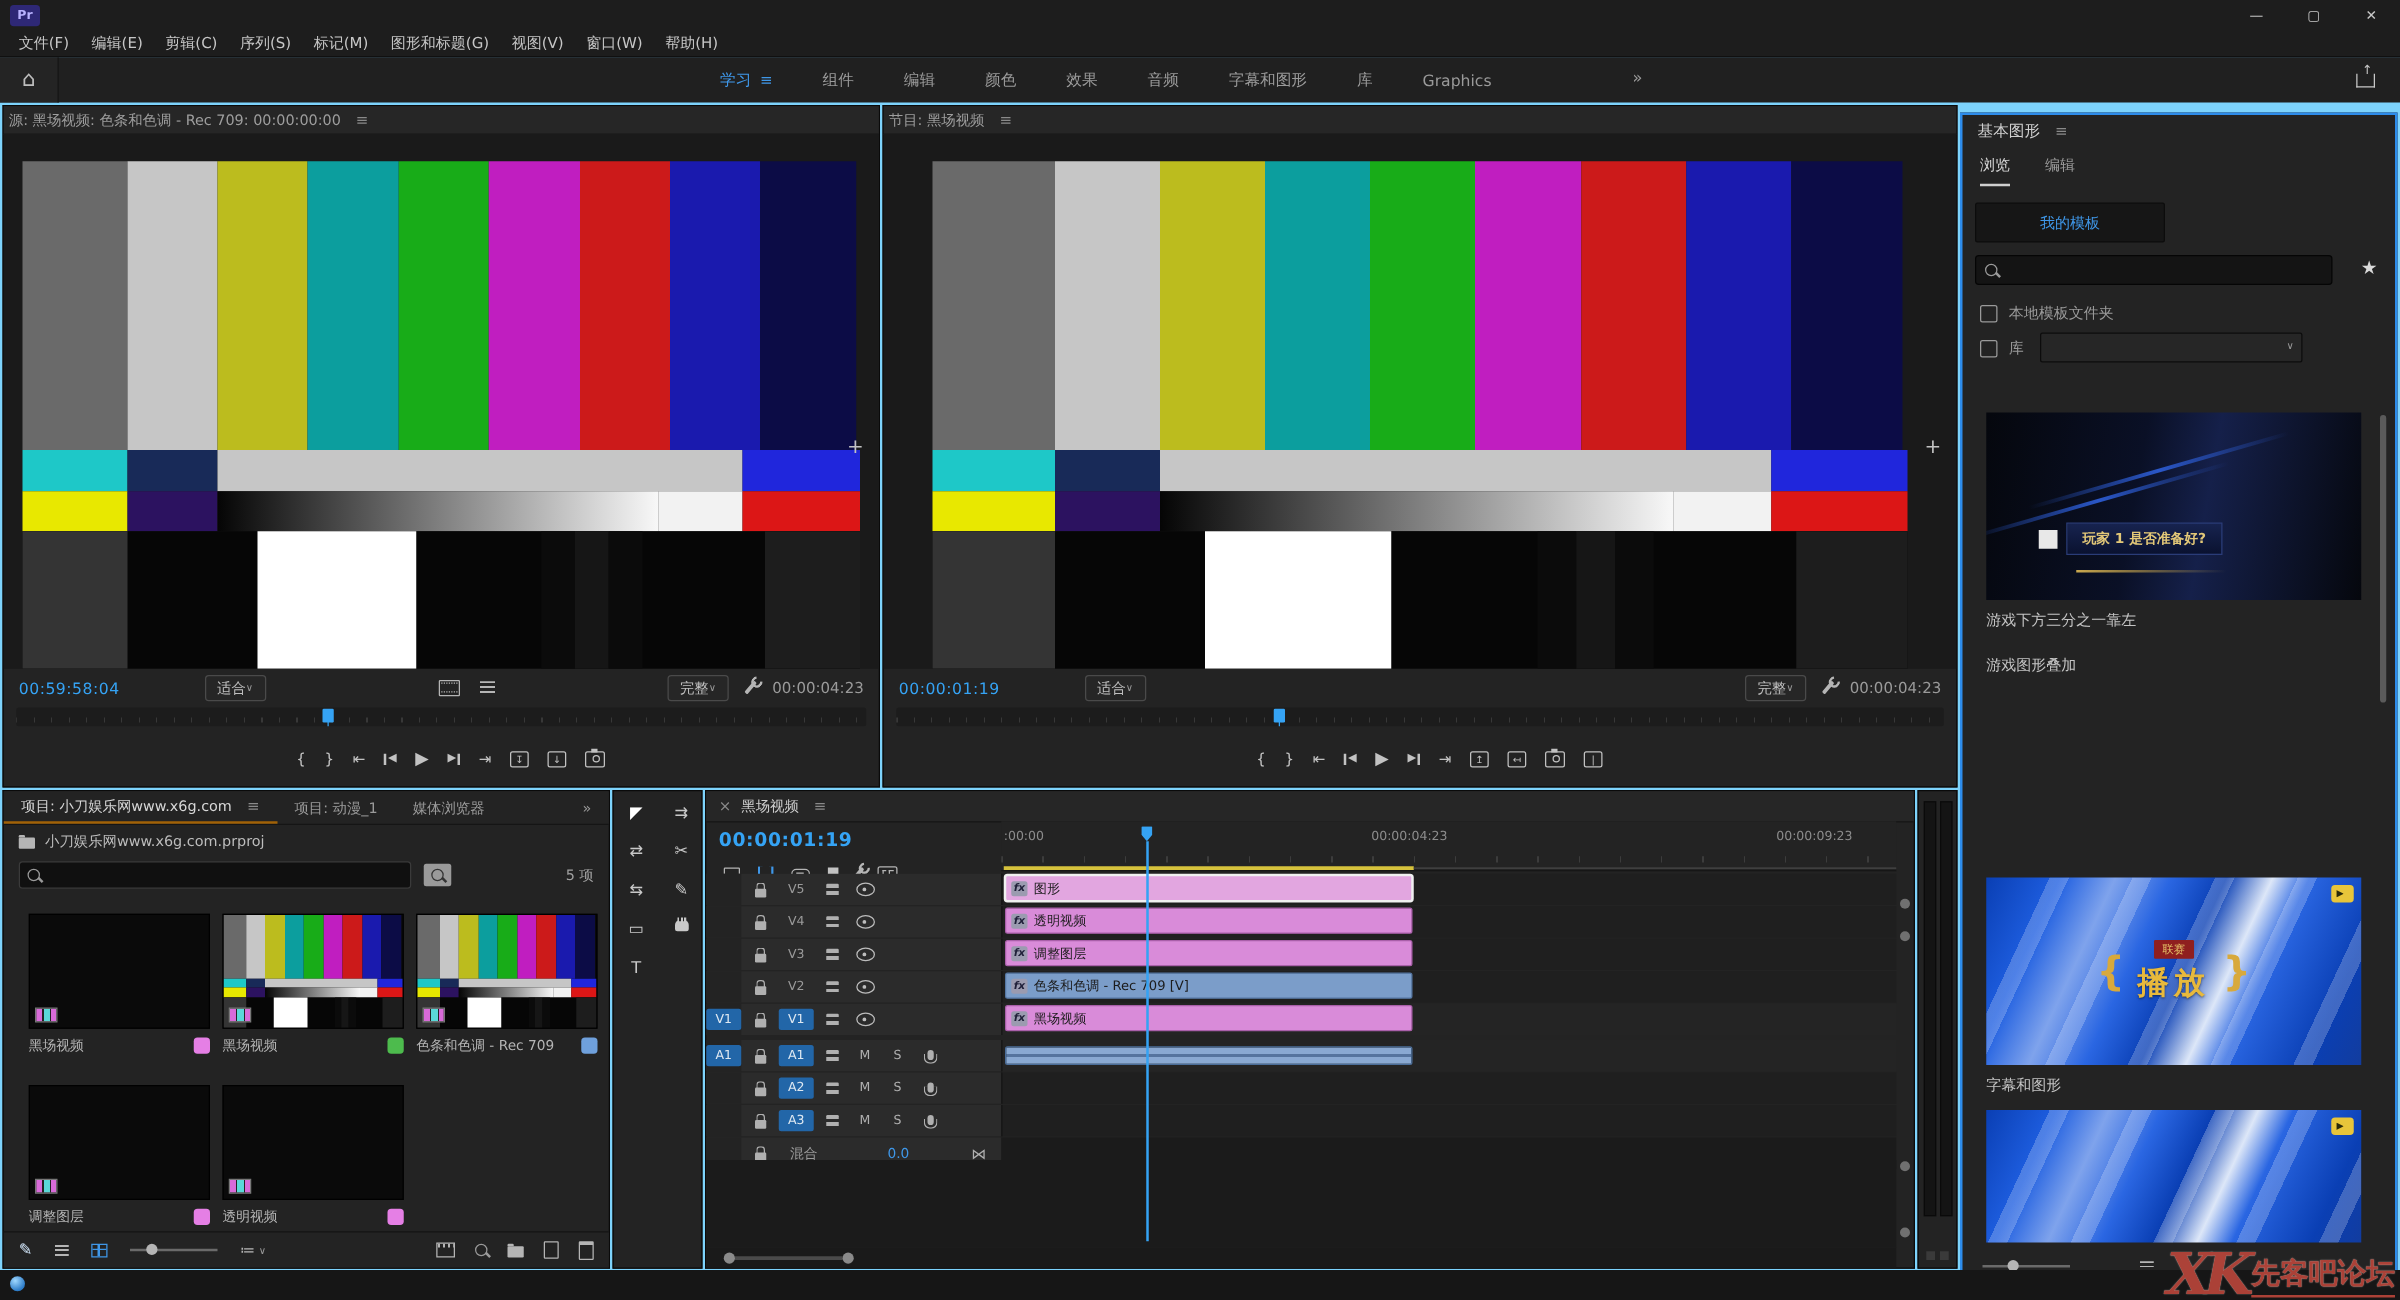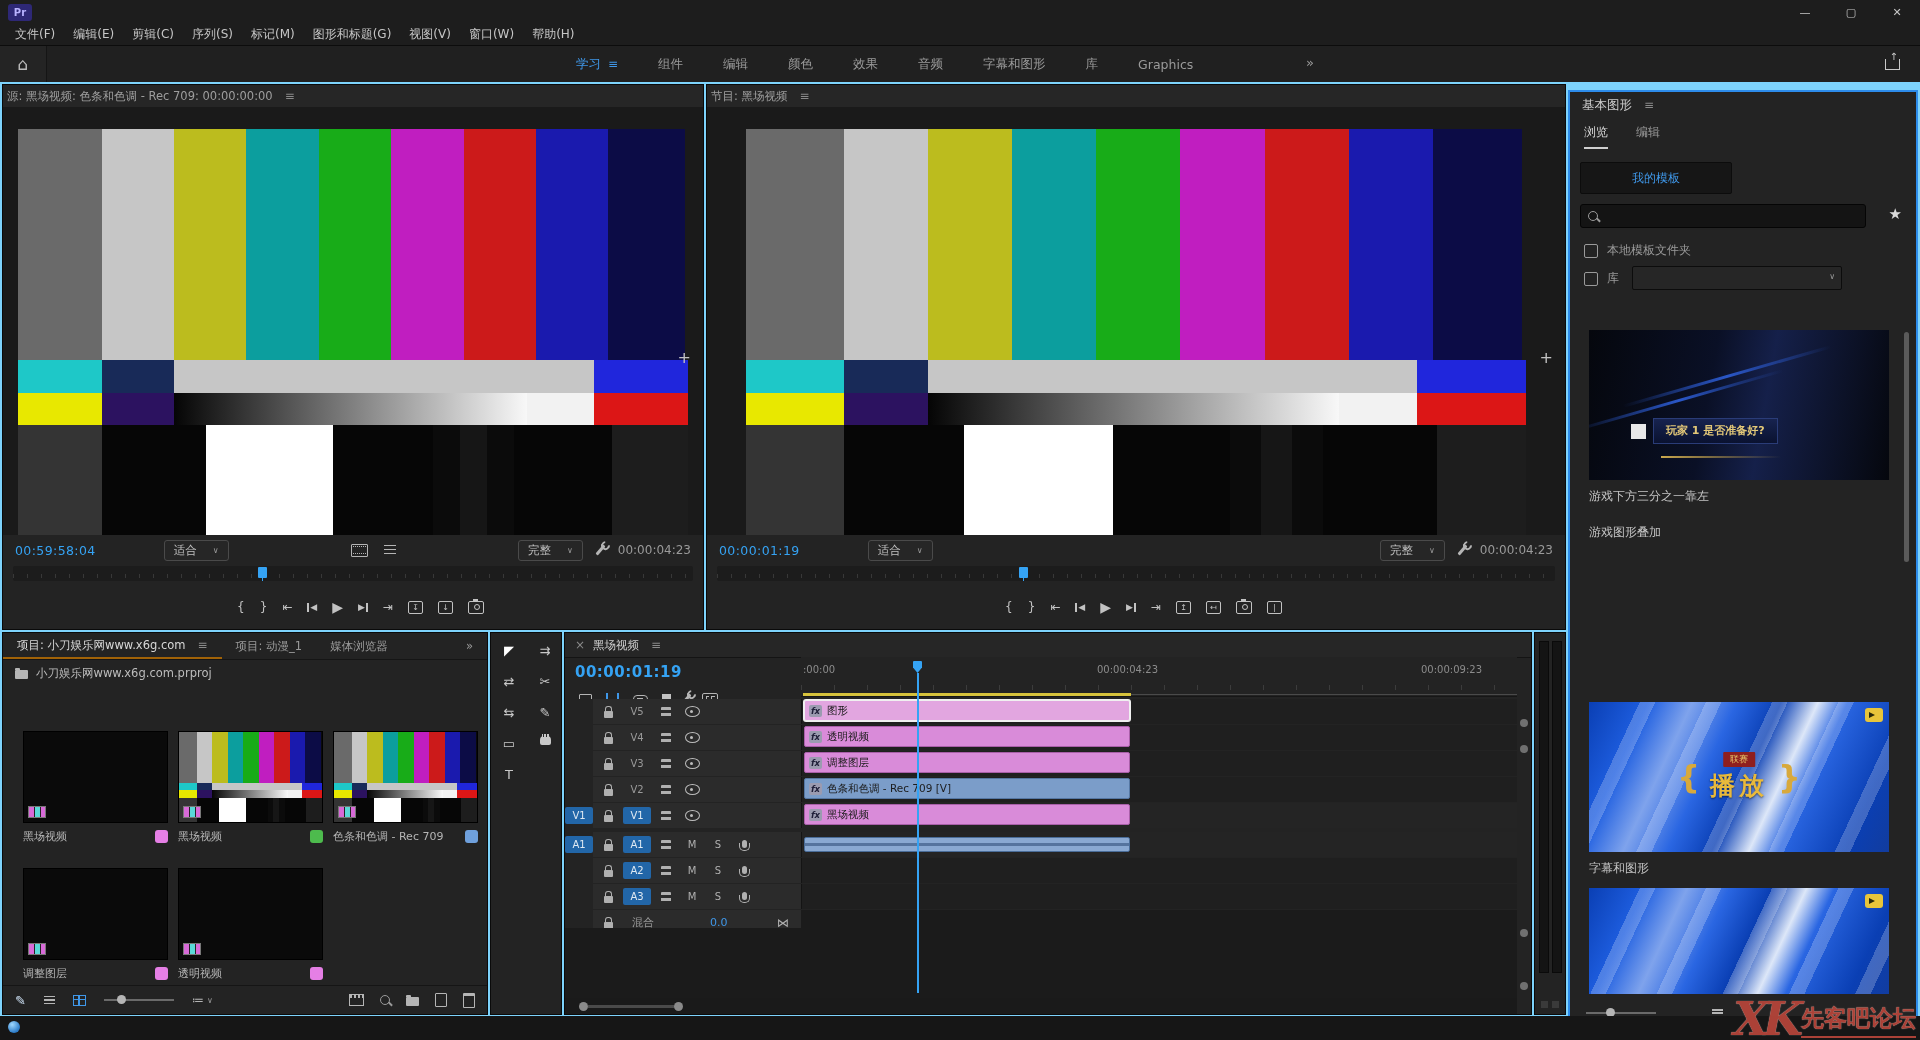--- a/index.html
+++ b/index.html
@@ -29,21 +29,21 @@
   .panel{position:absolute;background:#232323;border:1px solid #0a0a0a;box-sizing:border-box;}
   .phead{height:22px;display:flex;align-items:center;padding:0 4px;background:#262626;border-bottom:1px solid #161616;
          color:#9e9e9e;font-size:11.5px;white-space:nowrap;overflow:hidden;}
   .mg{color:#8a8a8a;margin-left:12px;font-size:12px;}
   
   .mon-video{position:absolute;left:0;right:0;top:22px;height:428px;background:#1a1a1a;display:flex;align-items:flex-end;justify-content:center;overflow:hidden;}
   .smpte{display:flex;flex-direction:column;height:406px;}
   .mon-ctrl{position:absolute;left:0;right:0;top:452px;height:26px;display:flex;align-items:center;padding:0 12px;gap:10px;box-sizing:border-box;}
   .tc{color:#35a3f4;font-size:12.5px;letter-spacing:.4px;}
   .dur{color:#9a9a9a;font-size:12px;}
-  .dd{display:flex;align-items:center;gap:16px;padding:2px 9px;border:1px solid #4a4a4a;border-radius:3px;color:#c0c0c0;font-size:11.5px;background:#262626;}
+  .dd{display:flex;align-items:center;padding:2px 9px;border:1px solid #4a4a4a;border-radius:3px;color:#c0c0c0;font-size:11.5px;background:#262626;}
   .chev{font-size:8px;color:#9a9a9a;}
   .spacer{flex:1;}
   .mon-scrub{position:absolute;left:10px;right:10px;top:481px;height:15px;background:#1c1c1c;border-radius:2px;}
   .mon-scrub::before{content:"";position:absolute;left:0;right:0;bottom:3px;height:4px;
       background:repeating-linear-gradient(90deg,#383838 0 1px,transparent 1px 14px);}
   .scrub-ph{position:absolute;top:1px;width:9px;height:11px;background:#35a3f4;border-radius:1px;}
   .scrub-ph::after{content:"";position:absolute;left:4px;top:10px;width:1px;height:4px;background:#35a3f4;}
   .mon-transport{position:absolute;left:0;right:0;top:502px;bottom:2px;display:flex;align-items:center;justify-content:center;gap:15px;}
   .tbtn{color:#c2c2c2;font-size:12px;display:flex;align-items:center;}
   .plus-btn{position:absolute;right:12px;top:50%;transform:translateY(-50%);color:#c2c2c2;font-size:16px;}
@@ -433,20 +433,30 @@
           <span class="mg">≡</span>
         </span>
       <span class="ptab">项目: 动漫_1</span>
       <span class="ptab">媒体浏览器</span>
       <span class="ptab" style="margin-left:auto;">»</span>
     </div>
     <div class="pcrumb">
       <span class="mi i-folder"></span>
       <span>小刀娱乐网www.x6g.com.prproj</span>
     </div>
+    <div class="psearch">
+      <span class="search-box">
+        <span class="mi i-magnify"></span>
+        <input style="">
+      </span>
+      <span class="fsearch">
+          <span class="mi i-magnify"></span>
+        </span>
+      <span class="pcount">5 项</span>
+    </div>
     <div class="pgrid">
       <div class="pitem">
         <div class="pthumb">
             <span class="clipbadge"></span>
           </div>
         <div class="plabel">
             <span>黑场视频</span>
             <span class="chip chip-pink"></span>
           </div>
       </div>

